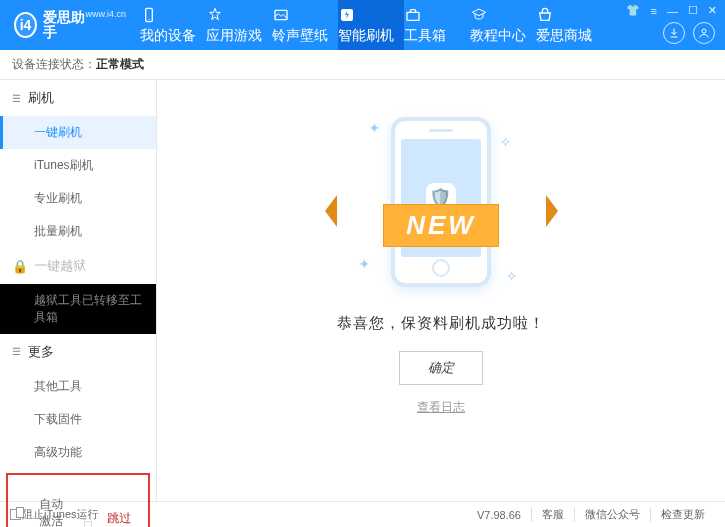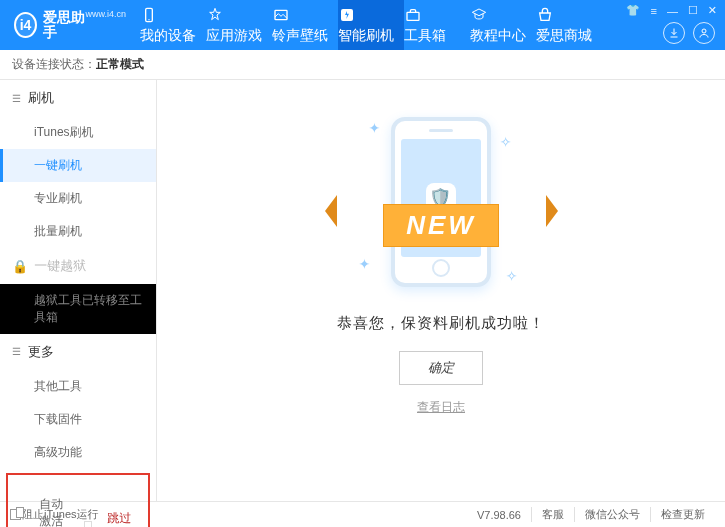--- a/index.html
+++ b/index.html
@@ -167,22 +167,22 @@
   <span>设备连接状态：</span>
   <b>正常模式</b>
 </div>
 
 <div class="body">
   <div class="sidebar">
     <div class="side-group">
       <span class="chev">☰</span>
       <span>刷机</span>
     </div>
+    <div class="side-item active">一键刷机</div>
     <div class="side-item">iTunes刷机</div>
-    <div class="side-item active">一键刷机</div>
     <div class="side-item">专业刷机</div>
     <div class="side-item">批量刷机</div>
 
     <div class="side-group locked">
       <span>🔒</span>
       <span>一键越狱</span>
     </div>
     <div class="side-item sub">越狱工具已转移至工具箱</div>
 
     <div class="side-group">

